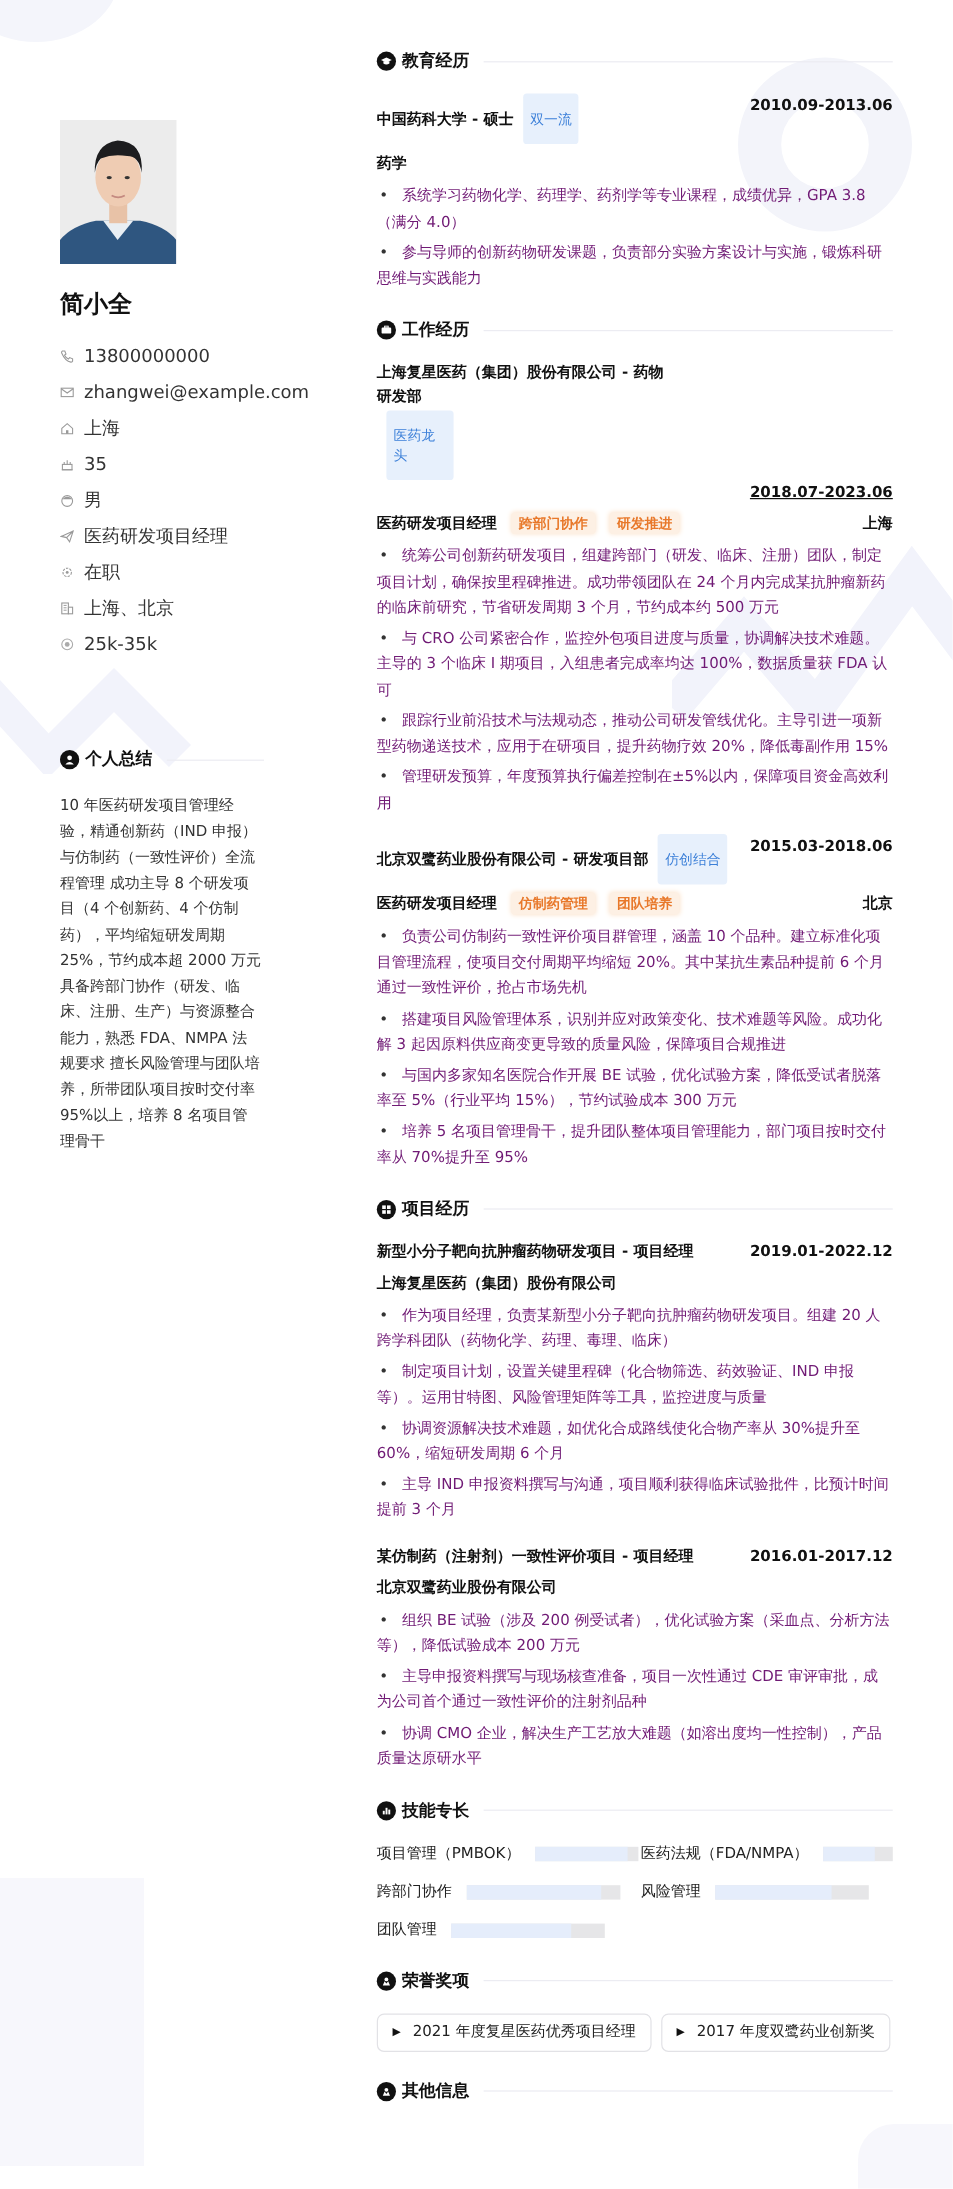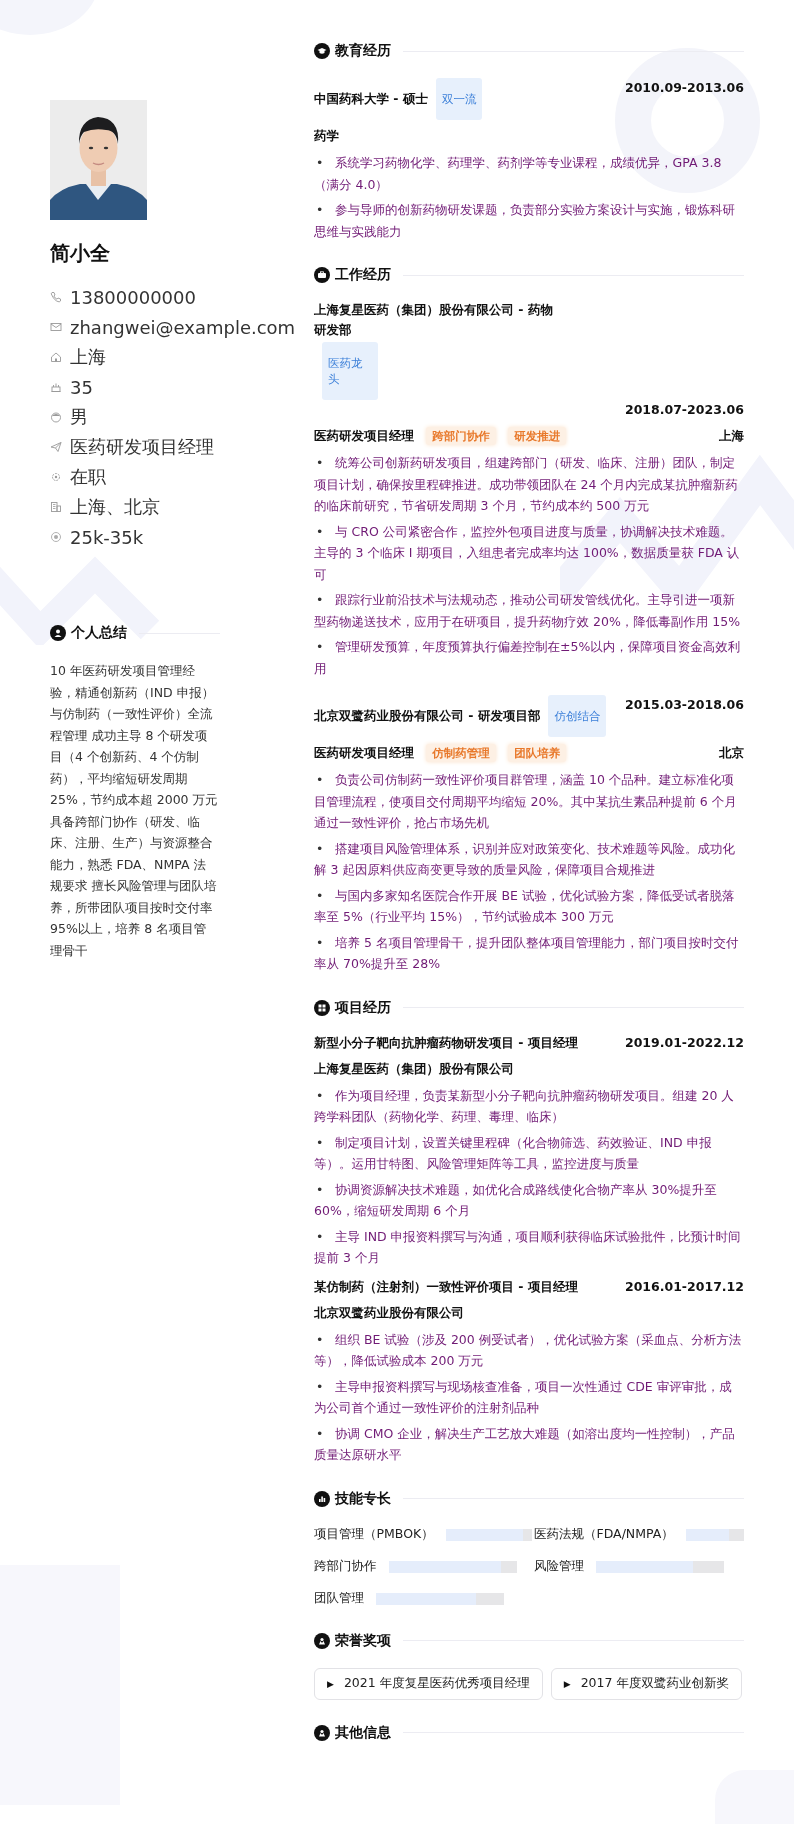--- a/index.html
+++ b/index.html
@@ -9,21 +9,21 @@
     .deco { position: absolute; pointer-events: none; }
     .deco-circle-tl { left: -40px; top: -80px; width: 140px; height: 115px; border-radius: 50%; background: #f4f5fb; }
     .deco-ring-tr { left: 615px; top: 48px; width: 145px; height: 145px; border-radius: 50%; border: 36px solid #f3f4fa; }
     .deco-m-left { left: 0; top: 555px; width: 260px; height: 90px; }
     .deco-m-right { left: 560px; top: 440px; width: 234px; height: 160px; }
     .deco-rect-bl { left: 0; top: 1565px; width: 120px; height: 240px; background: #f7f7fc; }
     .deco-rect-br { left: 715px; top: 1770px; width: 79px; height: 54px; background: #f7f7fc; border-radius: 30px 0 0 0; }
     .photo { position: absolute; left: 50px; top: 100px; width: 97px; height: 120px; background: #ececec; overflow: hidden; }
     .name { position: absolute; left: 50px; top: 240px; font-size: 20px; font-weight: bold; color: #111; }
     .contact-list { position: absolute; left: 50px; top: 282px; list-style: none; }
-    .contact-item { height: 30px; display: flex; align-items: center; font-size: 18px; color: #333; }
+    .contact-item { height: 30px; display: flex; align-items: center; font-size: 15px; color: #333; }
     .contact-icon { width: 12px; height: 12px; margin-right: 8px; display: inline-flex; align-items: center; justify-content: center; color: #888; }
     .contact-icon svg { width: 12px; height: 12px; }
 
     .summary-head { position: absolute; left: 50px; top: 622px; width: 170px; display: flex; align-items: center; }
     .summary-text { position: absolute; left: 50px; top: 660px; width: 168px; font-size: 12.5px; line-height: 21.5px; color: #333; }
 
     
     .sec-head { display: flex; align-items: center; height: 22px; }
     .sec-icon { width: 16px; height: 16px; border-radius: 50%; background: #111; display: inline-flex; align-items: center; justify-content: center; margin-right: 5px; flex-shrink: 0; }
     .sec-icon svg { width: 10px; height: 10px; }
@@ -42,24 +42,24 @@
     .bullets { list-style: none; margin-top: 6px; }
     .bullet { font-size: 12.5px; color: #701a75; line-height: 21.5px; margin-bottom: 4px; }
     .bullet::before { content: "•"; display: inline-block; width: 19px; padding-left: 2px; color: #333; }
 
     .edu-item { margin-top: 16px; }
     .job { margin-top: 14px; }
     .job + .job { margin-top: 16px; }
     .job-head { display: flex; align-items: flex-start; flex-direction: column; }
     .job-head .entry-title { width: 248px; }
     .job-head .tag-blue { margin-left: 8px; width: 56px; margin-top: 2px; }
-    .job-head .entry-date { margin-left: auto; }
+    .job-head .entry-date { margin-left: auto; text-decoration: underline; }
 
     .proj { margin-top: 14px; }
-    .proj + .proj { margin-top: 8px; }
+    .proj + .proj { margin-top: 18px; }
 
     
     .skills { display: grid; grid-template-columns: 220px 210px; row-gap: 14px; margin-top: 16px; }
     .skill { display: flex; align-items: center; font-size: 12.5px; color: #222; height: 18px; }
     .skill-label { white-space: nowrap; margin-right: 12px; }
     .skill-bar { height: 12px; width: 84px; background: #e6e6e8; position: relative; }
     .skill-fill { position: absolute; left: 0; top: 0; bottom: 0; background: #e5edfb; }
 
     
     .awards { display: flex; gap: 8px; margin-top: 16px; }
@@ -270,21 +270,21 @@
           <span>医药研发项目经理</span>
           <span class="tag-orange">仿制药管理</span>
           <span class="tag-orange">团队培养</span>
         </div>
         <span>北京</span>
       </div>
       <ul class="bullets">
         <li class="bullet">负责公司仿制药一致性评价项目群管理，涵盖 10 个品种。建立标准化项目管理流程，使项目交付周期平均缩短 20%。其中某抗生素品种提前 6 个月通过一致性评价，抢占市场先机</li>
         <li class="bullet">搭建项目风险管理体系，识别并应对政策变化、技术难题等风险。成功化解 3 起因原料供应商变更导致的质量风险，保障项目合规推进</li>
         <li class="bullet">与国内多家知名医院合作开展 BE 试验，优化试验方案，降低受试者脱落率至 5%（行业平均 15%），节约试验成本 300 万元</li>
-        <li class="bullet">培养 5 名项目管理骨干，提升团队整体项目管理能力，部门项目按时交付率从 70%提升至 28%</li>
+        <li class="bullet">培养 5 名项目管理骨干，提升团队整体项目管理能力，部门项目按时交付率从 70%提升至 95%</li>
       </ul>
     </div>
   </section>
 
   <section class="section">
     <div class="sec-head">
       <span class="sec-icon">
         <svg viewBox="0 0 10 10">
             <rect x="1.5" y="1.5" width="3" height="3" fill="#fff"></rect>
             <rect x="5.5" y="1.5" width="3" height="3" fill="#fff"></rect>

